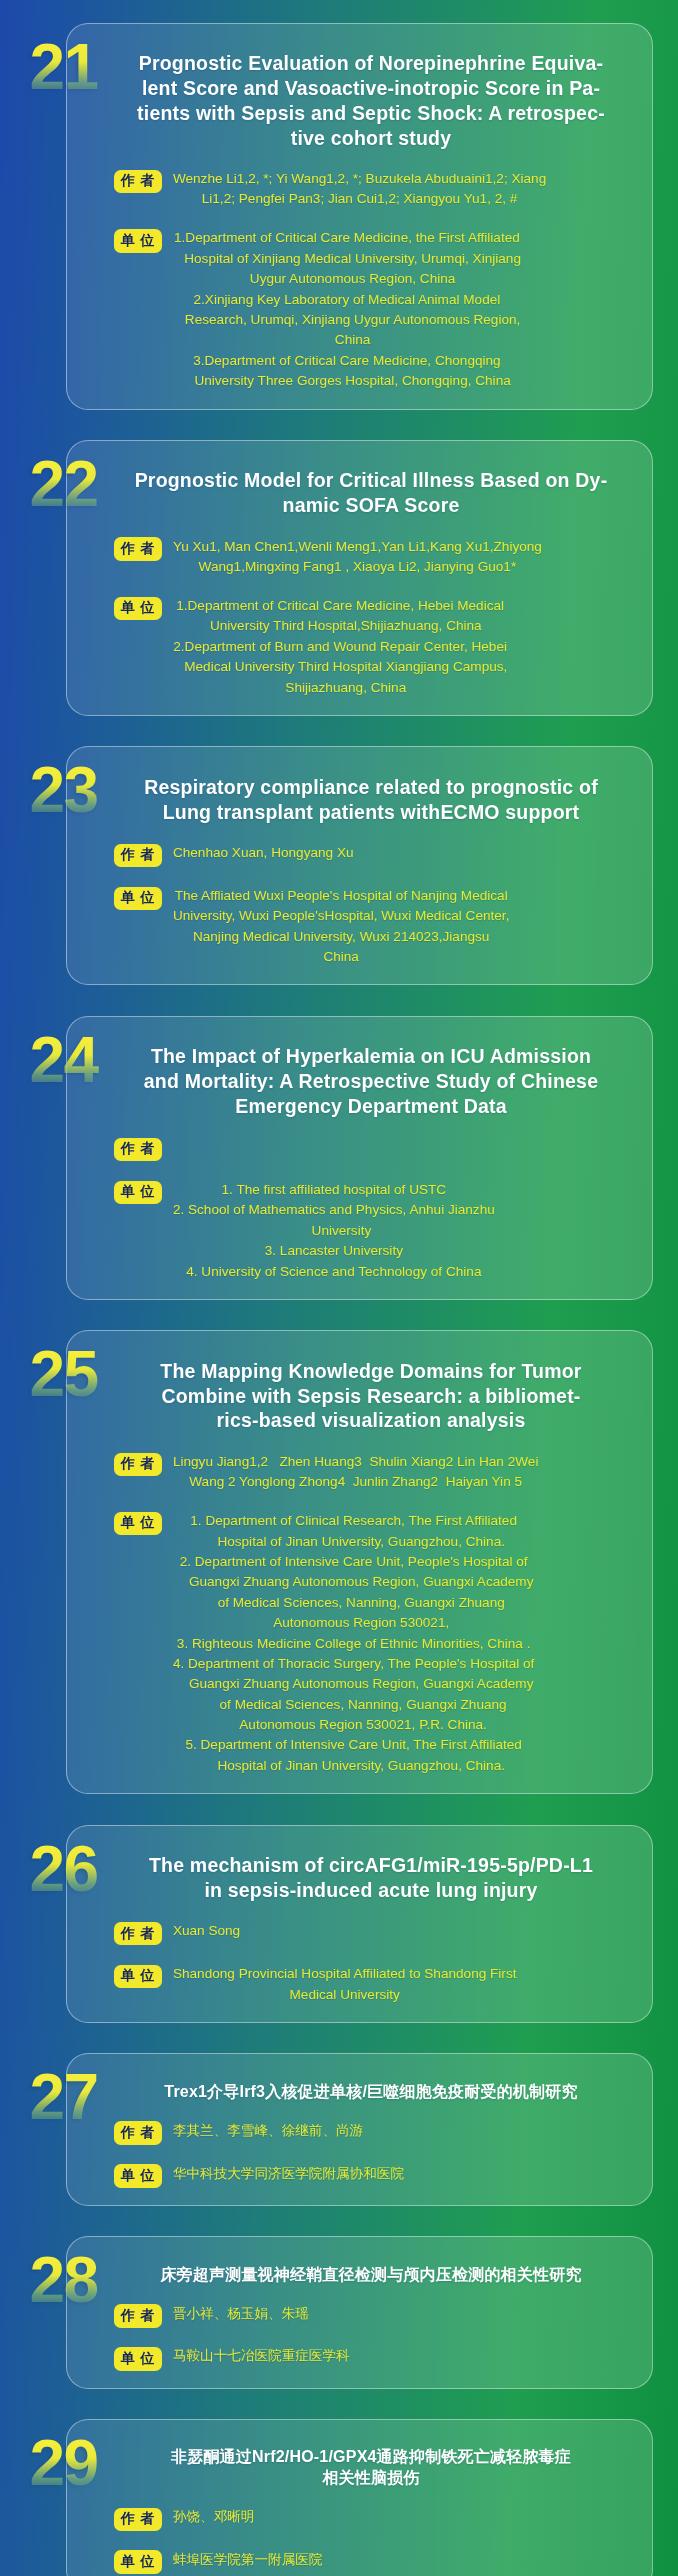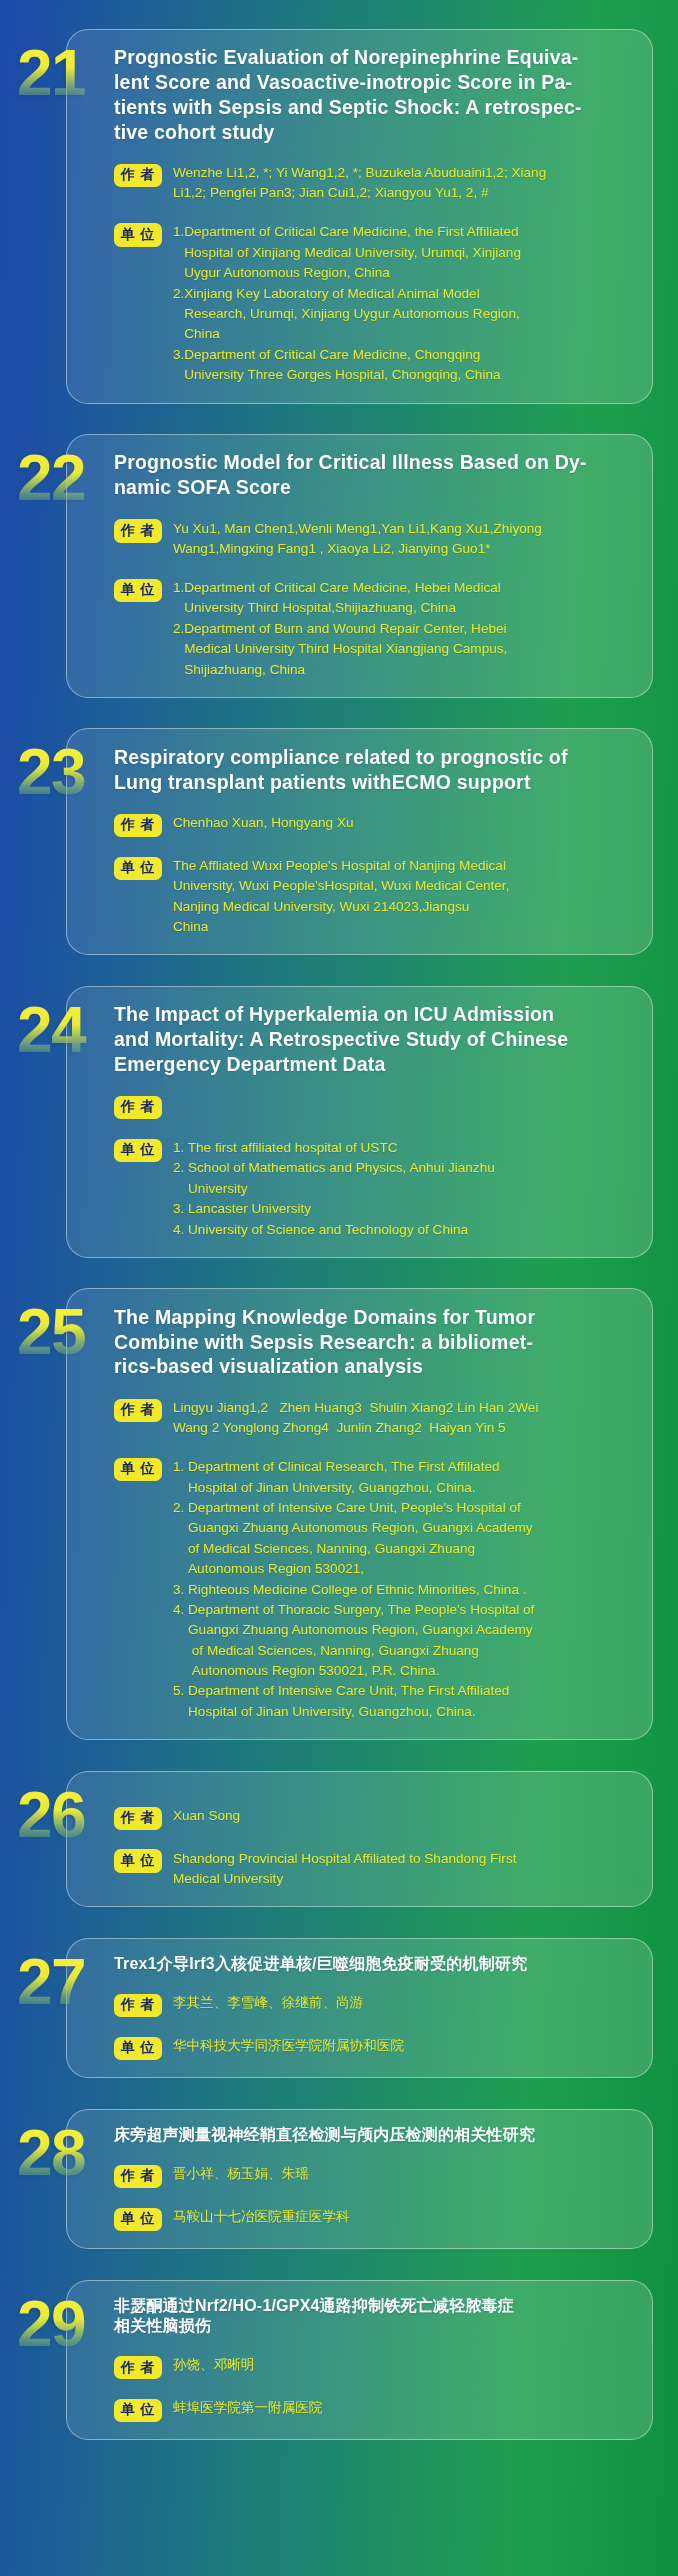--- a/index.html
+++ b/index.html
@@ -8,22 +8,23 @@
     width: 678px;
     height: 2576px;
     overflow: hidden;
     background: linear-gradient(92deg, #1c49ab 0%, #1e7e77 45%, #1f9e50 78%, #0f9040 100%);
     font-family: "Liberation Sans", "DejaVu Sans", sans-serif;
   }
   .page {
     position: relative;
     width: 678px;
     height: 2576px;
-    padding-top: 29px;
+    padding-top: 23px;
     box-sizing: border-box;
+    text-align: center;
   }
   .entry {
     position: relative;
     margin-bottom: 30.5px;
   }
   .num {
     position: absolute;
     left: 17px;
     top: 12px;
     width: 93px;
@@ -40,21 +41,21 @@
   .card {
     margin-left: 66px;
     width: 587px;
     box-sizing: border-box;
     border-radius: 22px;
     border: 1.3px solid rgba(255,255,255,0.42);
     background: linear-gradient(92deg, rgba(255,255,255,0.10), rgba(255,255,255,0.16));
     padding: 15.3px 24px 17px 47px;
   }
   .title {
-    margin: 0;
+    margin: 12px;
     color: #ffffff;
     font-size: 19.5px;
     font-weight: bold;
     line-height: 1.27;
     letter-spacing: 0.2px;
     white-space: pre-line;
     text-shadow: 0 0.8px 1.7px rgba(20,60,100,0.25);
   }
   .zh .title { font-size: 16px; }
   .row {
@@ -202,20 +203,22 @@
      Autonomous Region 530021, P.R. China.
 5. Department of Intensive Care Unit, The First Affiliated
     Hospital of Jinan University, Guangzhou, China.</p>
       </div>
     </article>
   </section>
 
   <section class="entry">
     <div class="num">26</div>
     <article class="card">
+      <h2 class="title">The mechanism of circAFG1/miR-195-5p/PD-L1
+in sepsis-induced acute lung injury</h2>
       <div class="row">
         <span class="badge">作 者</span>
         <p class="text">Xuan Song</p>
       </div>
       <div class="row">
         <span class="badge">单 位</span>
         <p class="text">Shandong Provincial Hospital Affiliated to Shandong First
 Medical University</p>
       </div>
     </article>

